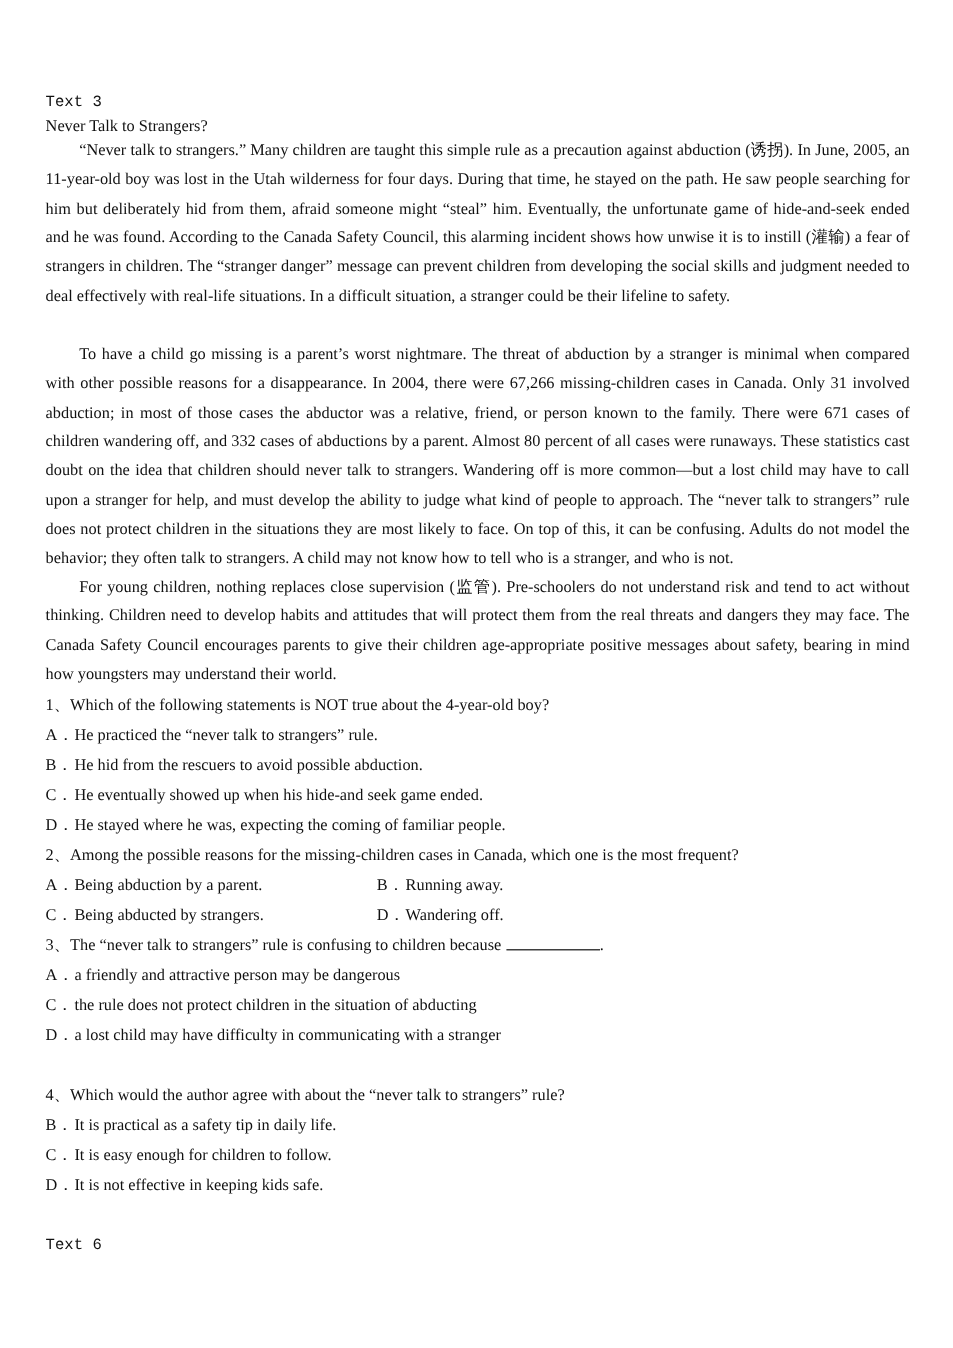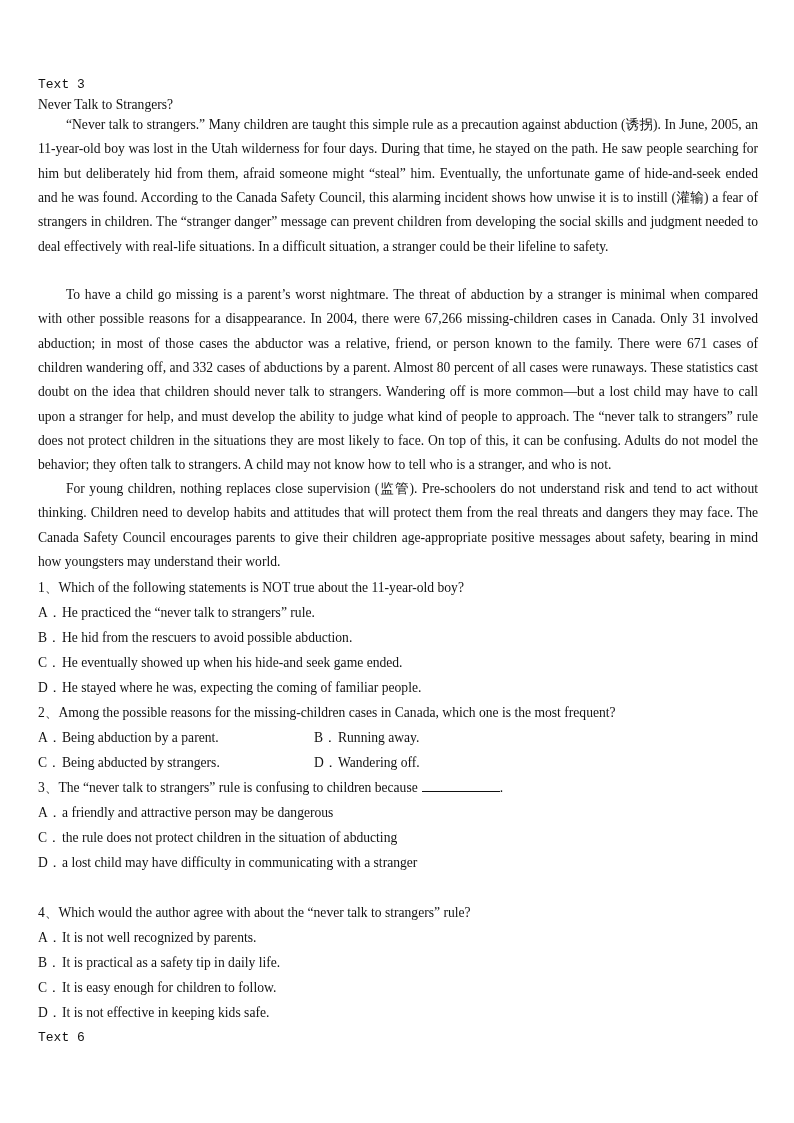--- a/index.html
+++ b/index.html
@@ -22,21 +22,21 @@
 
   <div class="heading-mono" style="top:77px;">Text 3</div>
 
   <div class="title">Never Talk to Strangers?</div>
 
   <p class="para" style="top:113px;">“Never talk to strangers.” Many children are taught this simple rule as a precaution against abduction (诱拐). In June, 2005, an 11-year-old boy was lost in the Utah wilderness for four days. During that time, he stayed on the path. He saw people searching for him but deliberately hid from them, afraid someone might “steal” him. Eventually, the unfortunate game of hide-and-seek ended and he was found. According to the Canada Safety Council, this alarming incident shows how unwise it is to instill (灌输) a fear of strangers in children. The “stranger danger” message can prevent children from developing the social skills and judgment needed to deal effectively with real-life situations. In a difficult situation, a stranger could be their lifeline to safety.</p>
   <p class="para" style="top:283px;">To have a child go missing is a parent’s worst nightmare. The threat of abduction by a stranger is minimal when compared with other possible reasons for a disappearance. In 2004, there were 67,266 missing-children cases in Canada. Only 31 involved abduction; in most of those cases the abductor was a relative, friend, or person known to the family. There were 671 cases of children wandering off, and 332 cases of abductions by a parent. Almost 80 percent of all cases were runaways. These statistics cast doubt on the idea that children should never talk to strangers. Wandering off is more common—but a lost child may have to call upon a stranger for help, and must develop the ability to judge what kind of people to approach. The “never talk to strangers” rule does not protect children in the situations they are most likely to face. On top of this, it can be confusing. Adults do not model the behavior; they often talk to strangers. A child may not know how to tell who is a stranger, and who is not.</p>
   <p class="para" style="top:477px;">For young children, nothing replaces close supervision (监管). Pre-schoolers do not understand risk and tend to act without thinking. Children need to develop habits and attitudes that will protect them from the real threats and dangers they may face. The Canada Safety Council encourages parents to give their children age-appropriate positive messages about safety, bearing in mind how youngsters may understand their world.</p>
 
   <div class="q-block" style="top:575px;">
-    <div class="q-line"><span>1、</span><span>Which of the following statements is NOT true about the 11-year-old boy?</span></div>
+    <div class="q-line"><span>1、</span><span>Which of the following statements is NOT true about the 4-year-old boy?</span></div>
     <div class="q-line"><span class="lbl">A．</span><span>He practiced the “never talk to strangers” rule.</span></div>
     <div class="q-line"><span class="lbl">B．</span><span>He hid from the rescuers to avoid possible abduction.</span></div>
     <div class="q-line"><span class="lbl">C．</span><span>He eventually showed up when his hide-and seek game ended.</span></div>
     <div class="q-line"><span class="lbl">D．</span><span>He stayed where he was, expecting the coming of familiar people.</span></div>
   </div>
 
   <div class="q-block" style="top:700px;">
     <div class="q-line"><span>2、</span><span>Among the possible reasons for the missing-children cases in Canada, which one is the most frequent?</span></div>
     <div class="opt-row">
       <span class="opt-half" style="left:0;"><span class="lbl">A．</span><span>Being abduction by a parent.</span></span>
@@ -50,21 +50,20 @@
 
   <div class="q-block" style="top:775px;">
     <div class="q-line"><span>3、</span><span>The “never talk to strangers” rule is confusing to children because</span><span class="blank"></span><span>.</span></div>
     <div class="q-line"><span class="lbl">A．</span><span>a friendly and attractive person may be dangerous</span></div>
     <div class="q-line"><span class="lbl">C．</span><span>the rule does not protect children in the situation of abducting</span></div>
     <div class="q-line"><span class="lbl">D．</span><span>a lost child may have difficulty in communicating with a stranger</span></div>
   </div>
 
   <div class="q-block" style="top:900px;">
     <div class="q-line"><span>4、</span><span>Which would the author agree with about the “never talk to strangers” rule?</span></div>
-    <div class="q-line"><span class="lbl">A．</span><span>It is not well recognized by parents.</span></div>
     <div class="q-line"><span class="lbl">B．</span><span>It is practical as a safety tip in daily life.</span></div>
     <div class="q-line"><span class="lbl">C．</span><span>It is easy enough for children to follow.</span></div>
     <div class="q-line"><span class="lbl">D．</span><span>It is not effective in keeping kids safe.</span></div>
   </div>
 
   <div class="heading-mono" style="top:1030px;">Text 6</div>
 
 </div>
 
 </body></html>

